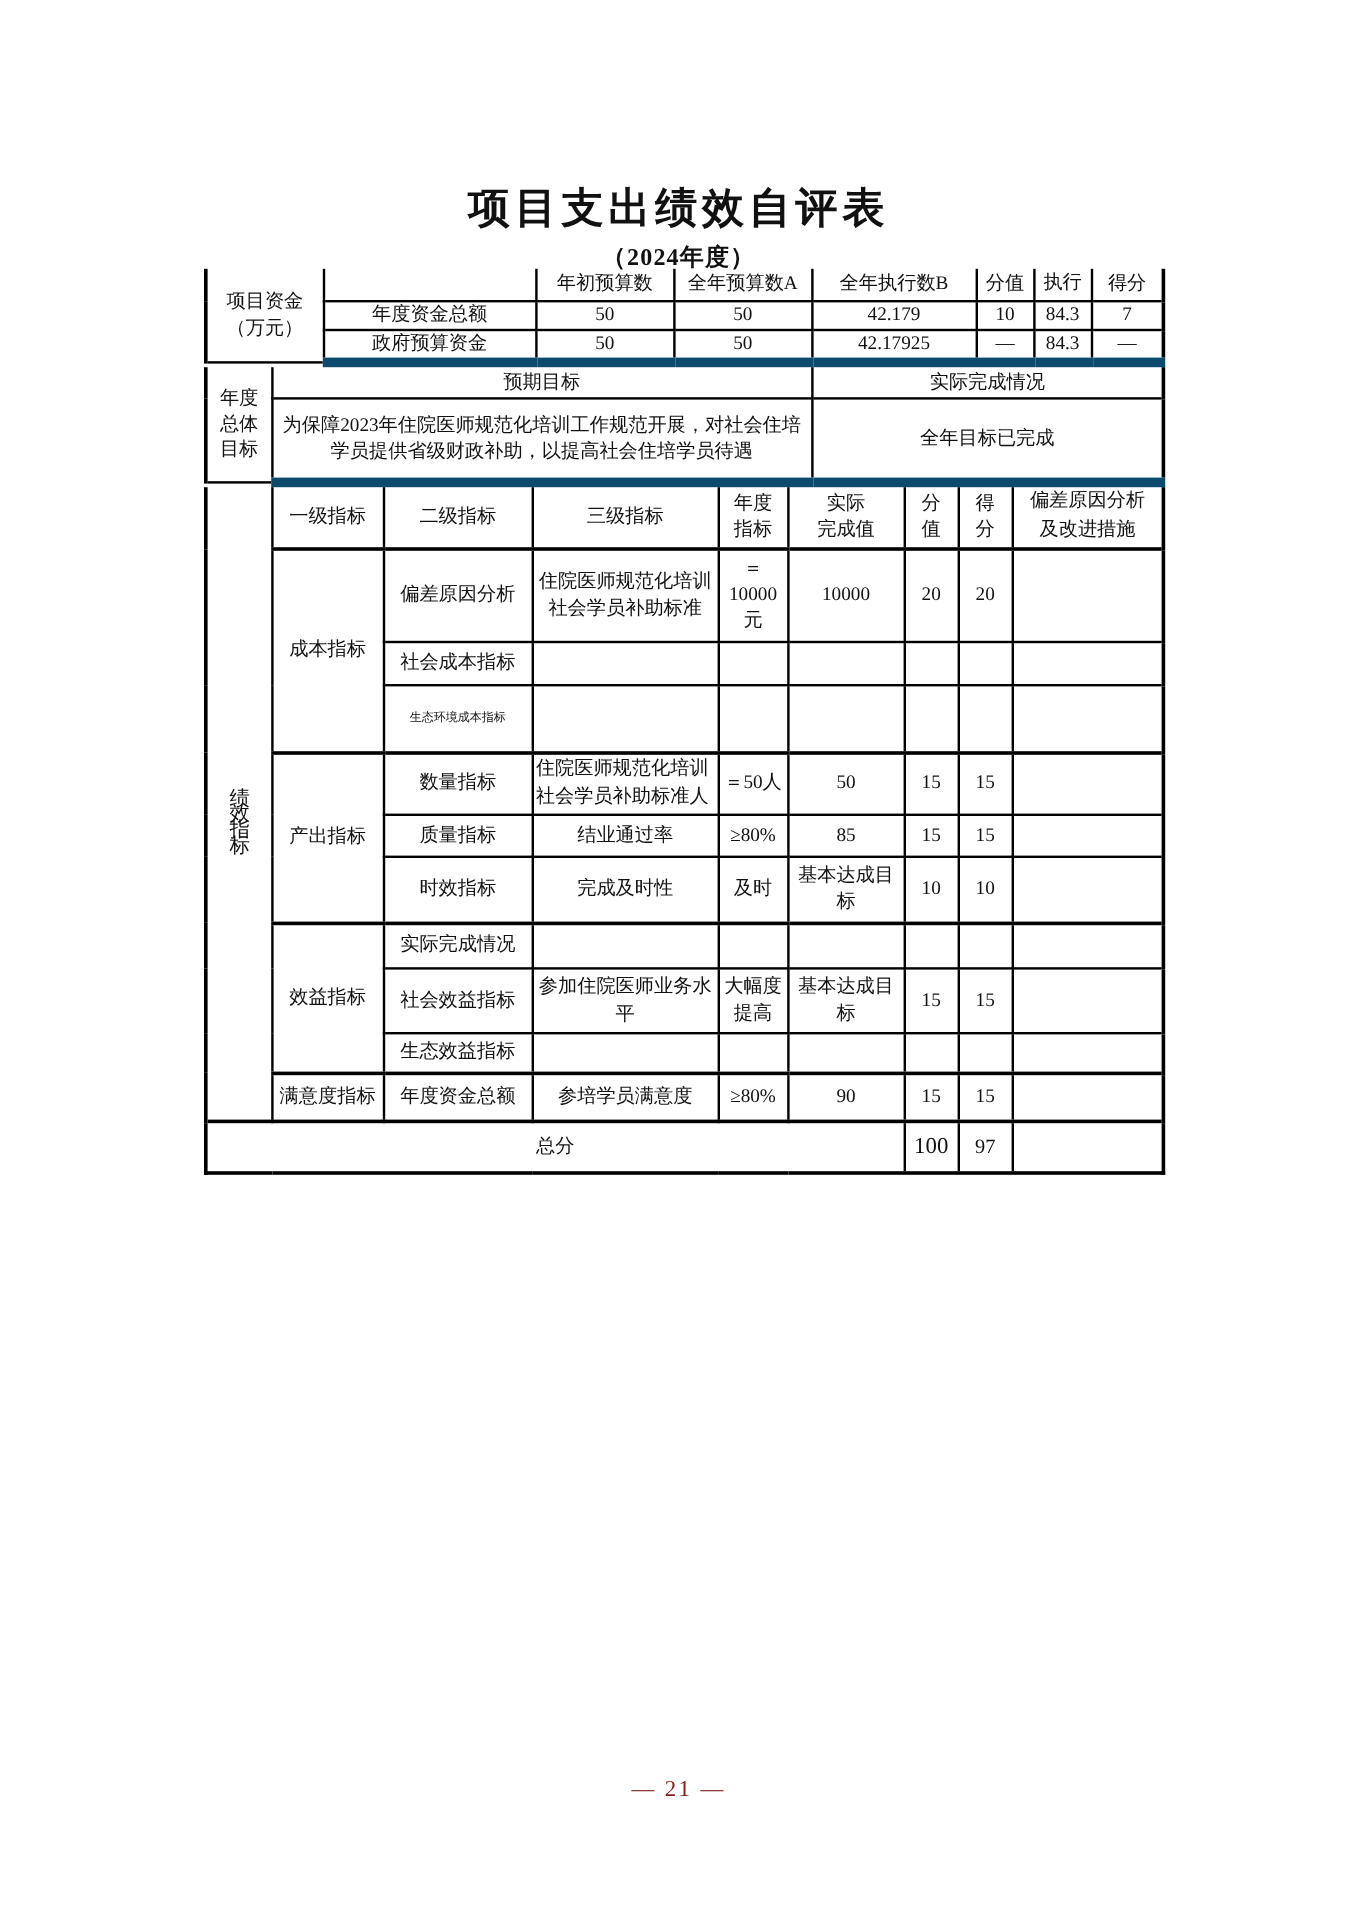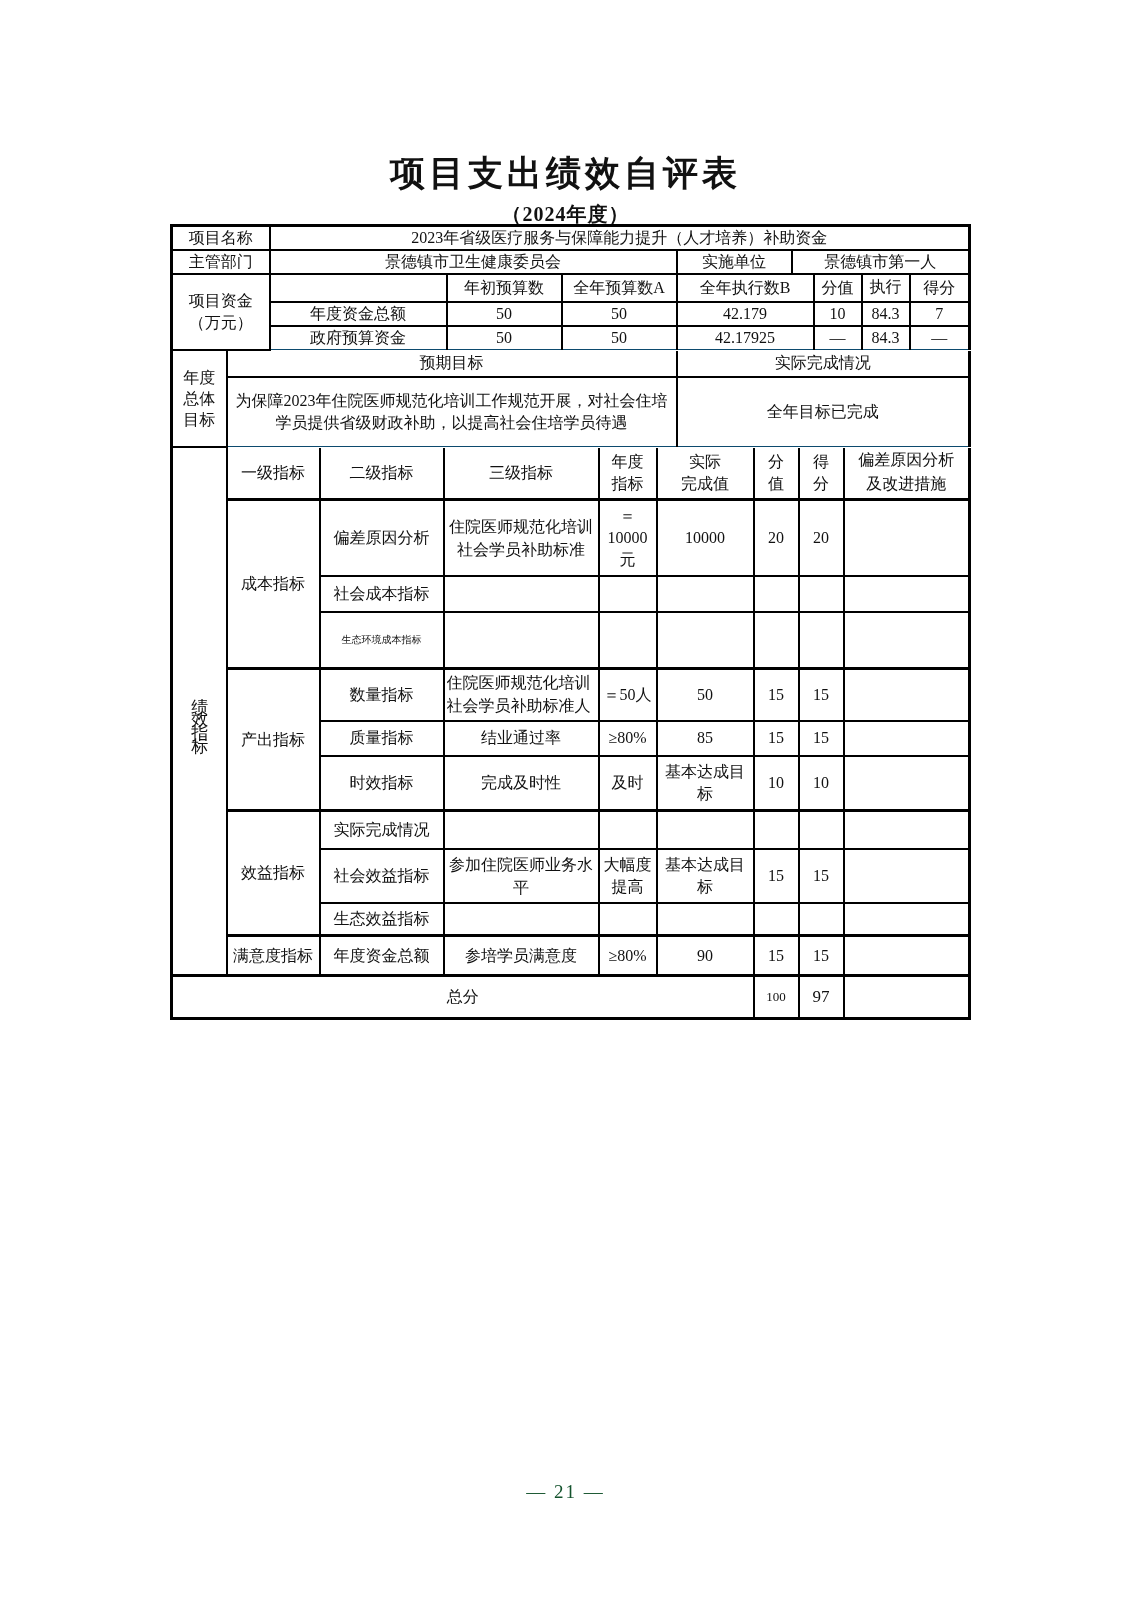--- a/index.html
+++ b/index.html
@@ -20,21 +20,21 @@
   .sheet{position:absolute;left:170px;top:224px;width:798px;}
   table.tseg{border-collapse:collapse;table-layout:fixed;width:798px;}
   .tseg td{
     border:2px solid #000;text-align:center;vertical-align:middle;
     padding:0 2px;font-size:16px;line-height:22px;overflow:hidden;
   }
   
   .tseg.jn tr:first-child td{border-top:none;}
   .tseg.first tr:first-child td{border-top:3px solid #000;}
   .tseg.last tr:last-child td{border-bottom:3px solid #000;margin-top:35px;}
-  tr.bb3 td{border-bottom:1px solid #0c4a6e;}
+  tr.bb3 td{border-bottom:8px solid #0c4a6e;}
   tr.tt td{border-top:3px solid #000;}
   td.el{border-left:3px solid #000;}
   td.er{border-right:3px solid #000;}
   .pre{white-space:pre-line;}
   .al{text-align:left;padding-left:5px;}
   .big{font-size:18px;}
   .big2{font-size:19px;}
   .num{font-size:18px;}
   .num-s{font-size:16px;}
   .nowrap{white-space:nowrap;}
@@ -44,51 +44,31 @@
   }
   .goal-text{
     text-align:justify;text-align-last:center;padding:4px 10px;
     font-size:17.5px;line-height:23px;
   }
   .clip26{height:26px;overflow:hidden;line-height:24px;}
   .clip48{height:48px;overflow:hidden;line-height:23px;text-align:left;}
   .devclip{height:50px;overflow:hidden;line-height:24px;width:96px;margin:0 auto;}
   .footer-page{
     position:absolute;top:1481px;left:0;width:100%;text-align:center;
-    font-size:19px;letter-spacing:2px;color:#14532d;
+    font-size:19px;letter-spacing:2px;color:#7f1d1d;
   }
 </style>
 </head>
 <body>
 
 <div class="page-title">项目支出绩效自评表</div>
 <div class="page-subtitle">（2024年度）</div>
 
 <div class="sheet">
 
-  <table class="tseg first">
-    <colgroup>
-        <col style="width:98px">
-        <col style="width:407px">
-        <col style="width:115px">
-        <col style="width:178px">
-      </colgroup>
-    <tbody>
-        <tr>
-      <td class="el">项目名称</td>
-      <td class="er big" colspan="3">2023年省级医疗服务与保障能力提升（人才培养）补助资金</td>
-    </tr>
-    <tr>
-      <td class="el">主管部门</td>
-      <td class="big2">景德镇市卫生健康委员会</td>
-      <td class="big">实施单位</td>
-      <td class="er big2 al nowrap">景德镇市第一人</td>
-    </tr>
-  </tbody>
-    </table>
 
   <table class="tseg jn">
     <colgroup>
         <col style="width:98px">
         <col style="width:177px">
         <col style="width:115px">
         <col style="width:115px">
         <col style="width:137px">
         <col style="width:48px">
         <col style="width:48px">
@@ -282,21 +262,21 @@
       <td class="al">参培学员满意度</td>
       <td>≥80%</td>
       <td class="num">90</td>
       <td class="num-s">15</td>
       <td class="num-s">15</td>
       <td class="er"></td>
     </tr>
 
     <tr style="height:43px" class="tt">
       <td class="el big" colspan="6">总分</td>
-      <td style="font-size:13px">100</td>
+      <td style="font-size:19px">100</td>
       <td style="font-size:17px">97</td>
       <td class="er"></td>
     </tr>
   </tbody>
     </table>
 </div>
 
 <div class="footer-page">— 21 —</div>
 
 </body></html>

